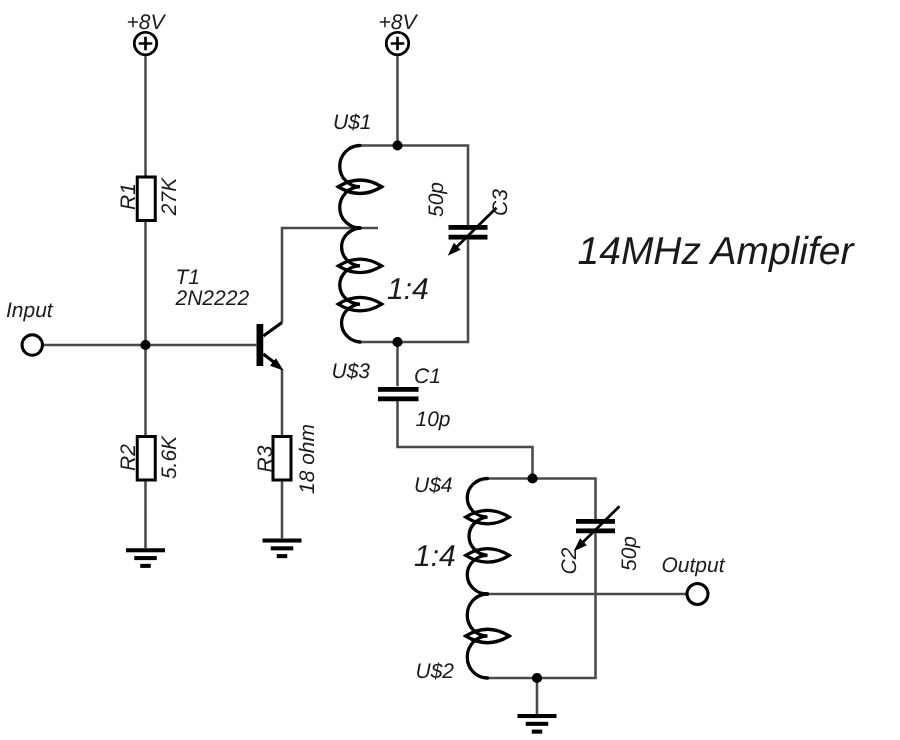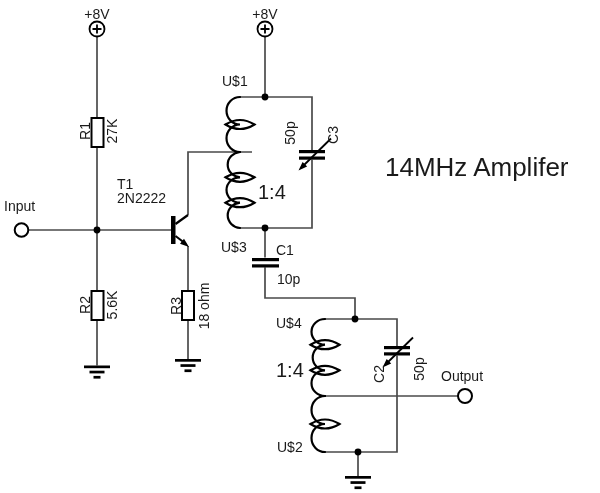--- a/index.html
+++ b/index.html
@@ -1,16 +1,16 @@
 <!DOCTYPE html>
 <html><head>
 <meta charset="utf-8">
 <style>
   html,body{margin:0;padding:0;background:#ffffff;}
-  .canvas{width:600px;height:493px;position:relative;background:#ffffff;overflow:hidden;}
+  .canvas{width:600px;height:493px;position:relative;background:#ffffff;overflow:hidden;font-style:italic;}
   svg{display:block;}
   text{font-family:"Liberation Sans","DejaVu Sans",sans-serif;fill:#1a1a1a;}
   .lbl{font-size:14px;}
   .ratio{font-size:20px;}
   .title{font-size:26px;}
   .wire{stroke:#4a4a4a;stroke-width:1.7;fill:none;stroke-linecap:butt;}
   .comp{stroke:#000000;stroke-width:2.2;fill:none;}
   .coil{stroke:#000000;stroke-width:2.2;fill:none;stroke-linecap:round;}
   .thin{stroke:#000000;stroke-width:1.8;fill:none;}
   .blk{fill:#000000;stroke:none;}

